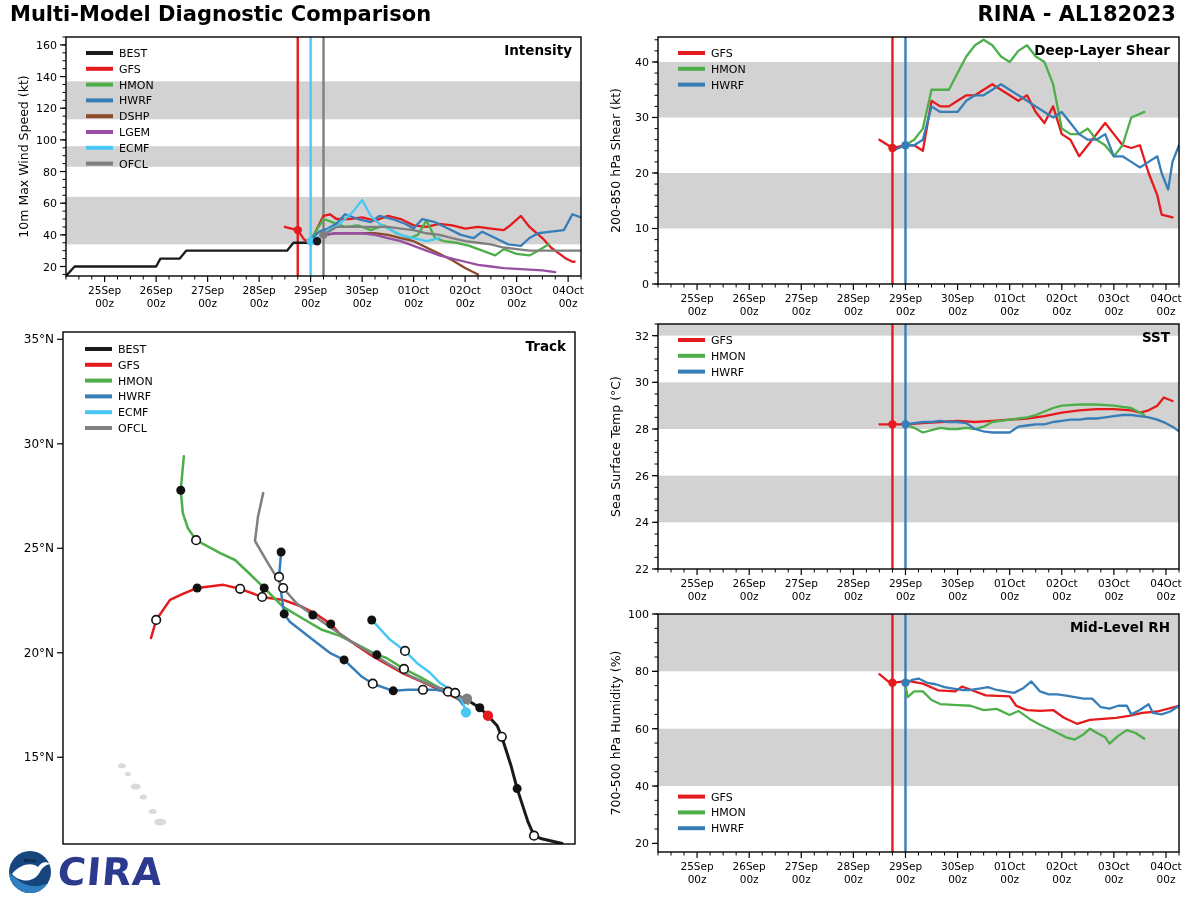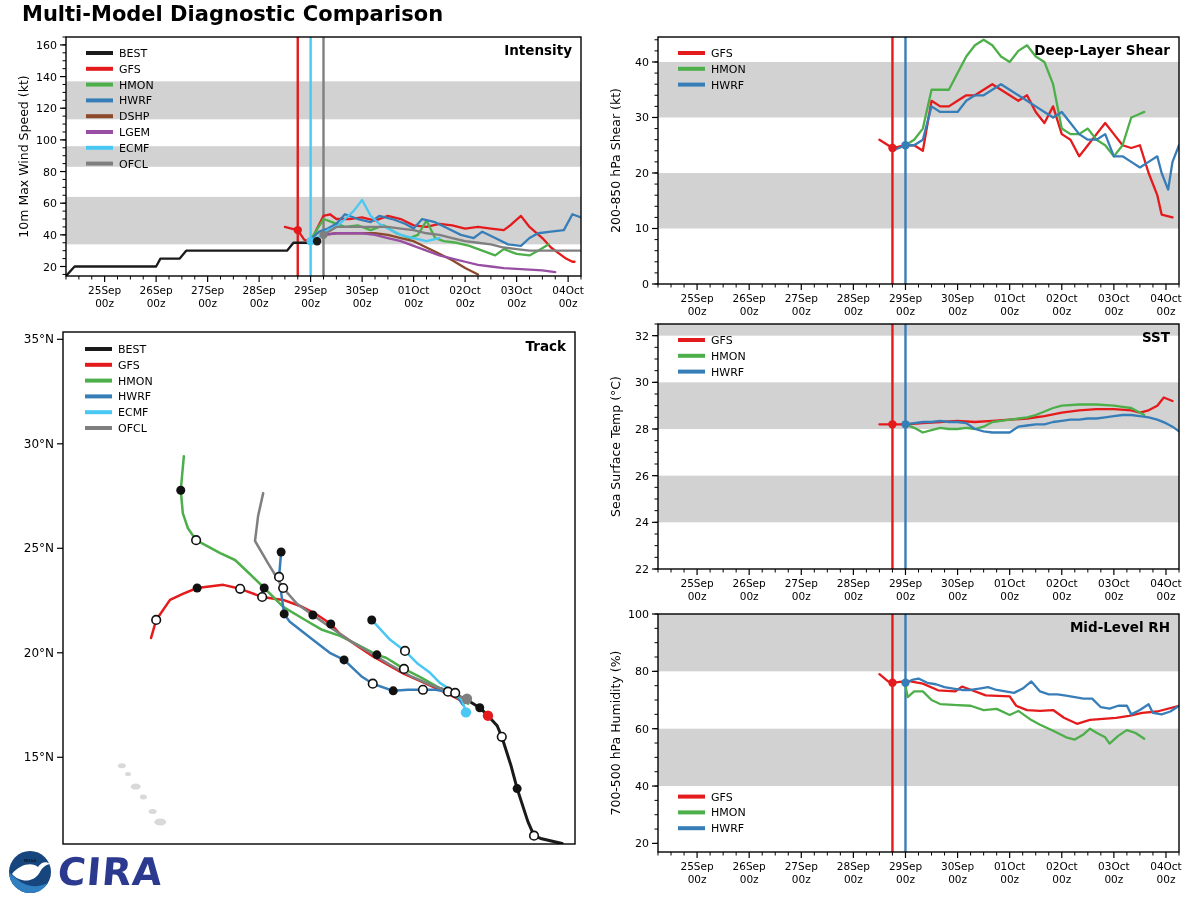--- a/index.html
+++ b/index.html
@@ -1,30 +1,31 @@
 <!DOCTYPE html>
 <html><head>
 <meta charset="utf-8">
 <style>
   html,body{margin:0;padding:0;background:#ffffff;}
   body{font-family:"DejaVu Sans", "Liberation Sans", sans-serif;}
   #canvas{position:relative;width:1200px;height:900px;background:#fff;overflow:hidden;}
   .hdr{position:absolute;top:2px;font-size:21px;font-weight:700;color:#000;}
-  #title-left{left:22px;}
+  #title-left{left:10px;}
   #title-right{right:24px;}
   #chart-svg{position:absolute;left:0;top:0;}
   #footer-logo{position:absolute;left:8px;top:850px;display:flex;align-items:center;gap:6px;}
   .cira-text{font-size:38px;font-weight:800;color:#2b3a8f;letter-spacing:1px;transform:skewX(-5deg);line-height:1;}
   svg text{fill:#000;}
 </style>
 </head>
 <body>
 
 <div id="canvas">
   <div id="title-left" class="hdr">Multi-Model Diagnostic Comparison</div>
+  <div id="title-right" class="hdr">RINA - AL182023</div>
 
   <svg id="chart-svg" width="1200" height="900">
       <g>
         <rect x="66" y="196.86092715231786" width="515" height="47.483443708609286" fill="#d2d2d2"></rect>
         <rect x="66" y="146.21192052980132" width="515" height="20.576158940397363" fill="#d2d2d2"></rect>
         <rect x="66" y="81.31788079470198" width="515" height="37.98675496688742" fill="#d2d2d2"></rect>
         <clipPath id="clip-intensity">
           <rect x="66" y="37" width="515" height="239"></rect>
         </clipPath>
         <line x1="297.75" y1="37" x2="297.75" y2="276" stroke="#e41a1c" stroke-width="2.4"></line>

